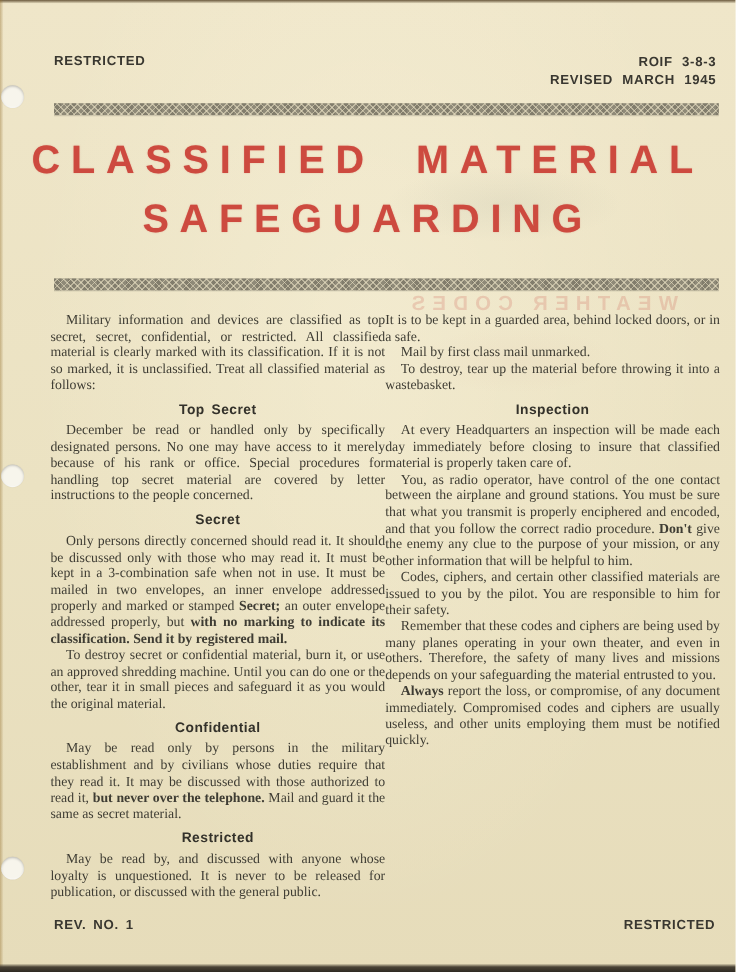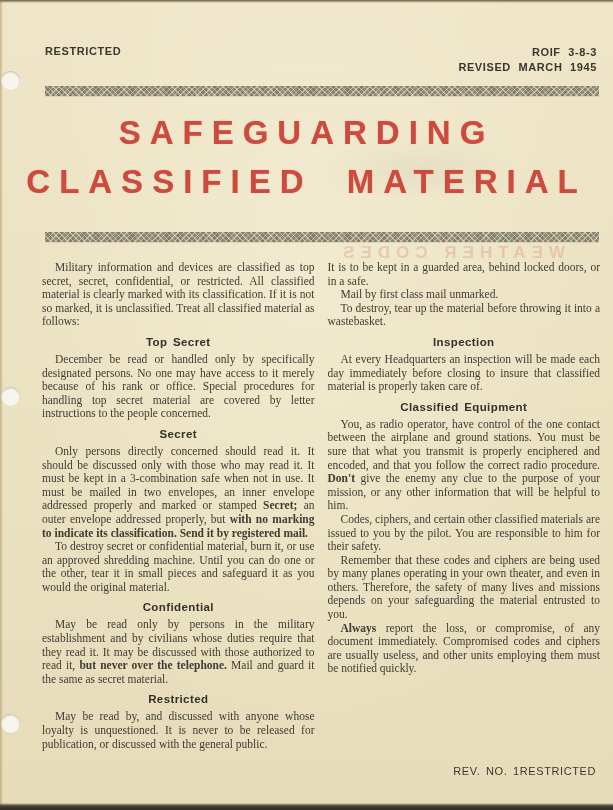--- a/index.html
+++ b/index.html
@@ -38,23 +38,23 @@
   .header {
     position: absolute; top: 45px; left: 45px; right: 16px;
     display: flex; justify-content: space-between; align-items: flex-start;
     font-family: "Liberation Sans", sans-serif;
     font-weight: bold; font-size: 11px; color: #393730;
     letter-spacing: 0.6px;
   }
   .header-right { text-align: right; line-height: 15px; word-spacing: 4px; }
   .footer {
     position: absolute; top: 765px; left: 45px; right: 17px;
-    display: flex; justify-content: flex-end;
+    display: flex; justify-content: space-between;
     font-family: "Liberation Sans", sans-serif;
-    font-weight: normal; font-size: 11px; color: #393730;
+    font-weight: bold; font-size: 11px; color: #393730;
     letter-spacing: 0.6px; word-spacing: 2px;
   }
 
   
   .bar {
     position: absolute; left: 45px; right: 14px; height: 10px;
     background-color: #8f8a78;
     background-image:
       repeating-linear-gradient(45deg,  rgba(236,227,197,0.55) 0 1px, transparent 1px 4px),
       repeating-linear-gradient(-45deg, rgba(236,227,197,0.55) 0 1px, transparent 1px 4px),
@@ -82,21 +82,21 @@
     font-family: "Liberation Sans", sans-serif;
     font-weight: bold; font-size: 17px; letter-spacing: 6px;
     color: rgba(201,77,66,0.20);
     transform: scaleX(-1);
     pointer-events: none;
   }
 
   
   .columns {
     position: absolute; top: 261px; left: 42px; right: 13px; bottom: 44px;
-    display: flex; gap: 13px; overflow: hidden;
+    display: flex; overflow: hidden;
   }
   .col { flex: 1 1 0; }
   .para {
     margin: 0;
     font-size: 11.5px; line-height: 13.6px;
     text-align: justify;
     color: #3e3c33;
   }
   .para.indent { text-indent: 13px; }
   .para .b { font-weight: bold; }
@@ -123,22 +123,22 @@
   <div>RESTRICTED</div>
   <div class="header-right">
     <div>ROIF 3-8-3</div>
     <div>REVISED MARCH 1945</div>
   </div>
 </div>
 
 <div class="bar bar-top"></div>
 
 <div class="title-block">
+  <div>CLASSIFIED MATERIAL</div>
   <div>SAFEGUARDING</div>
-  <div>CLASSIFIED MATERIAL</div>
 </div>
 
 <div class="bar bar-mid"></div>
 
 <div class="ghost">WEATHER CODES</div>
 
 <div class="columns">
   <div class="col">
       <p class="para indent"><span>Military information and devices are classified as top secret, secret, confidential, or restricted. All classified material is clearly marked with its classification. If it is not so marked, it is unclassified. Treat all classified material as follows:</span></p>
       <div class="section-heading">Top Secret</div>
@@ -150,21 +150,20 @@
       <p class="para indent"><span>May be read only by persons in the military establishment and by civilians whose duties require that they read it. It may be discussed with those authorized to read it, </span><span class="b">but never over the telephone.</span><span> Mail and guard it the same as secret material.</span></p>
       <div class="section-heading">Restricted</div>
       <p class="para indent"><span>May be read by, and discussed with anyone whose loyalty is unquestioned. It is never to be released for publication, or discussed with the general public.</span></p>
     </div>
   <div class="col">
       <p class="para"><span>It is to be kept in a guarded area, behind locked doors, or in a safe.</span></p>
       <p class="para indent"><span>Mail by first class mail unmarked.</span></p>
       <p class="para indent"><span>To destroy, tear up the material before throwing it into a wastebasket.</span></p>
       <div class="section-heading">Inspection</div>
       <p class="para indent"><span>At every Headquarters an inspection will be made each day immediately before closing to insure that classified material is properly taken care of.</span></p>
-      <div class="section-heading">Classified Equipment</div>
       <p class="para indent"><span>You, as radio operator, have control of the one contact between the airplane and ground stations. You must be sure that what you transmit is properly enciphered and encoded, and that you follow the correct radio procedure. </span><span class="b">Don't</span><span> give the enemy any clue to the purpose of your mission, or any other information that will be helpful to him.</span></p>
       <p class="para indent"><span>Codes, ciphers, and certain other classified materials are issued to you by the pilot. You are responsible to him for their safety.</span></p>
       <p class="para indent"><span>Remember that these codes and ciphers are being used by many planes operating in your own theater, and even in others. Therefore, the safety of many lives and missions depends on your safeguarding the material entrusted to you.</span></p>
       <p class="para indent"><span class="b">Always</span><span> report the loss, or compromise, of any document immediately. Compromised codes and ciphers are usually useless, and other units employing them must be notified quickly.</span></p>
     </div>
 </div>
 
 <div class="footer">
   <div>REV. NO. 1</div>
   <div>RESTRICTED</div>

